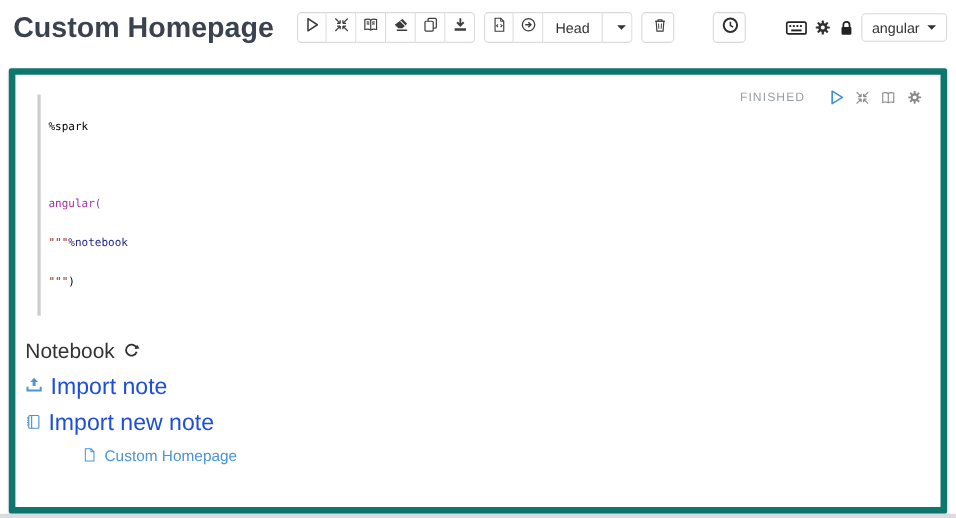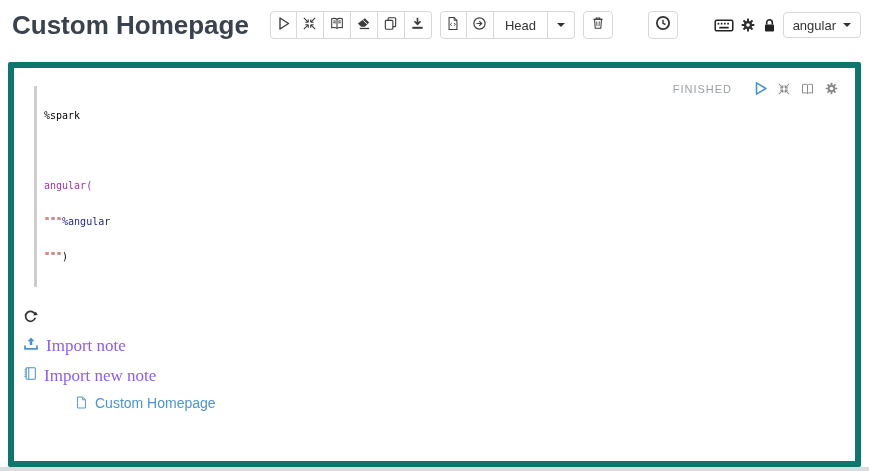--- a/index.html
+++ b/index.html
@@ -8,21 +8,21 @@
     width:869px; height:471px; overflow:hidden; position:relative;
     background:#fff; font-family:"Liberation Sans","DejaVu Sans",sans-serif; color:#333;
   }
 
   
   .header { height:50px; display:flex; align-items:center; padding:0 8px 0 12px; }
   .note-title { font-size:26px; font-weight:bold; color:#39424e; margin:0 21px 0 0; white-space:nowrap; cursor:pointer; }
   .btn-group { display:flex; }
   .btn {
     height:28px; min-width:27px; padding:0 5px; background:#fff;
-    border:1px solid #d8d8d8; display:flex; align-items:center; justify-content:center;
+    border:1px solid #d8d8d8; display:flex; align-items:center; justify-content:flex-end;
     cursor:pointer; color:#3d3d3d;
   }
   .btn-group .btn + .btn { border-left:none; }
   .btn-group .btn:first-child { border-radius:4px 0 0 4px; }
   .btn-group .btn:last-child { border-radius:0 4px 4px 0; }
   .btn.single { border-radius:4px; min-width:30px; }
   .gap8 { margin-left:8px; }
   .gap35 { margin-left:35px; }
   .btn-label { font-size:13px; color:#333; padding:0 6px; }
   .caret { width:0; height:0; border-left:4px solid transparent; border-right:4px solid transparent; border-top:4px solid #333; display:inline-block; }
@@ -47,21 +47,21 @@
     font-size:10px; line-height:11.8px; white-space:pre; color:#000; cursor:text;
   }
   .kw { color:#a333a3; }
   .str { color:#24248f; }
   .q { color:#a32121; }
 
   
   .home-section { margin-left:9px; }
   .nb-heading { margin:22px 0 0; font-size:19px; font-weight:500; color:#333; display:flex; align-items:center; gap:8px; }
   .refresh-btn { background:none; border:none; padding:0; display:flex; cursor:pointer; }
-  .home-link { display:flex; align-items:center; gap:7px; color:#8b5cf6; font-size:17px; text-decoration:none; margin:9px 0 0; width:max-content; cursor:pointer;font-family:Liberation Serif, serif; }
+  .home-link { display:flex; align-items:center; gap:7px; color:#1d4ed8; font-size:21px; text-decoration:none; margin:9px 0 0; width:max-content; cursor:pointer; }
   .filter-wrap {
     margin:10px 0 0 51px; width:198px; height:25px; border:1px solid #ccc; border-radius:5px;
     display:flex; align-items:center; padding:0 8px; gap:5px; background:#fff;
   }
   .filter-wrap input { border:none; outline:none; font-size:14px; width:100%; color:#555; font-family:inherit; background:transparent; }
   .filter-wrap input::placeholder { color:#999; }
   .note-list { list-style:none; margin:7px 0 0 51px; padding:0; }
   .note-list li { height:20px; display:flex; align-items:center; gap:7px; }
   .li-ic { width:14px; display:flex; justify-content:center; }
   .note-list a { color:#4a94d6; text-decoration:none; font-size:14px; cursor:pointer; }
@@ -224,26 +224,27 @@
           </g>
           <circle cx="8" cy="8" r="1.9" fill="#fff"></circle>
         </svg>
       </span>
   </div>
 
   <div class="code-block">
     <div><span>%spark</span></div>
     <div>&nbsp;</div>
     <div><span class="kw">angular(</span></div>
-    <div><span class="q">"""</span><span class="str">%angular</span></div>
+    <div><span class="q">"""</span><span class="str">%notebook</span></div>
     <div><span class="q">"""</span><span>)</span></div>
   </div>
 
   <div class="home-section">
     <h3 class="nb-heading">
+      <span>Notebook</span>
       <button class="refresh-btn">
           <span><svg width="15" height="15" viewBox="0 0 16 16">
               <path d="M13.1,9.4 A5.3,5.3 0 1 1 13.1,6.2" fill="none" stroke="#333" stroke-width="1.8"></path>
               <polygon points="10.9,6.8 15.8,6.3 13.5,2.6" fill="#333"></polygon>
             </svg></span>
         </button>
     </h3>
 
     <a class="home-link">
       <span><svg width="16" height="16" viewBox="0 0 16 16">

